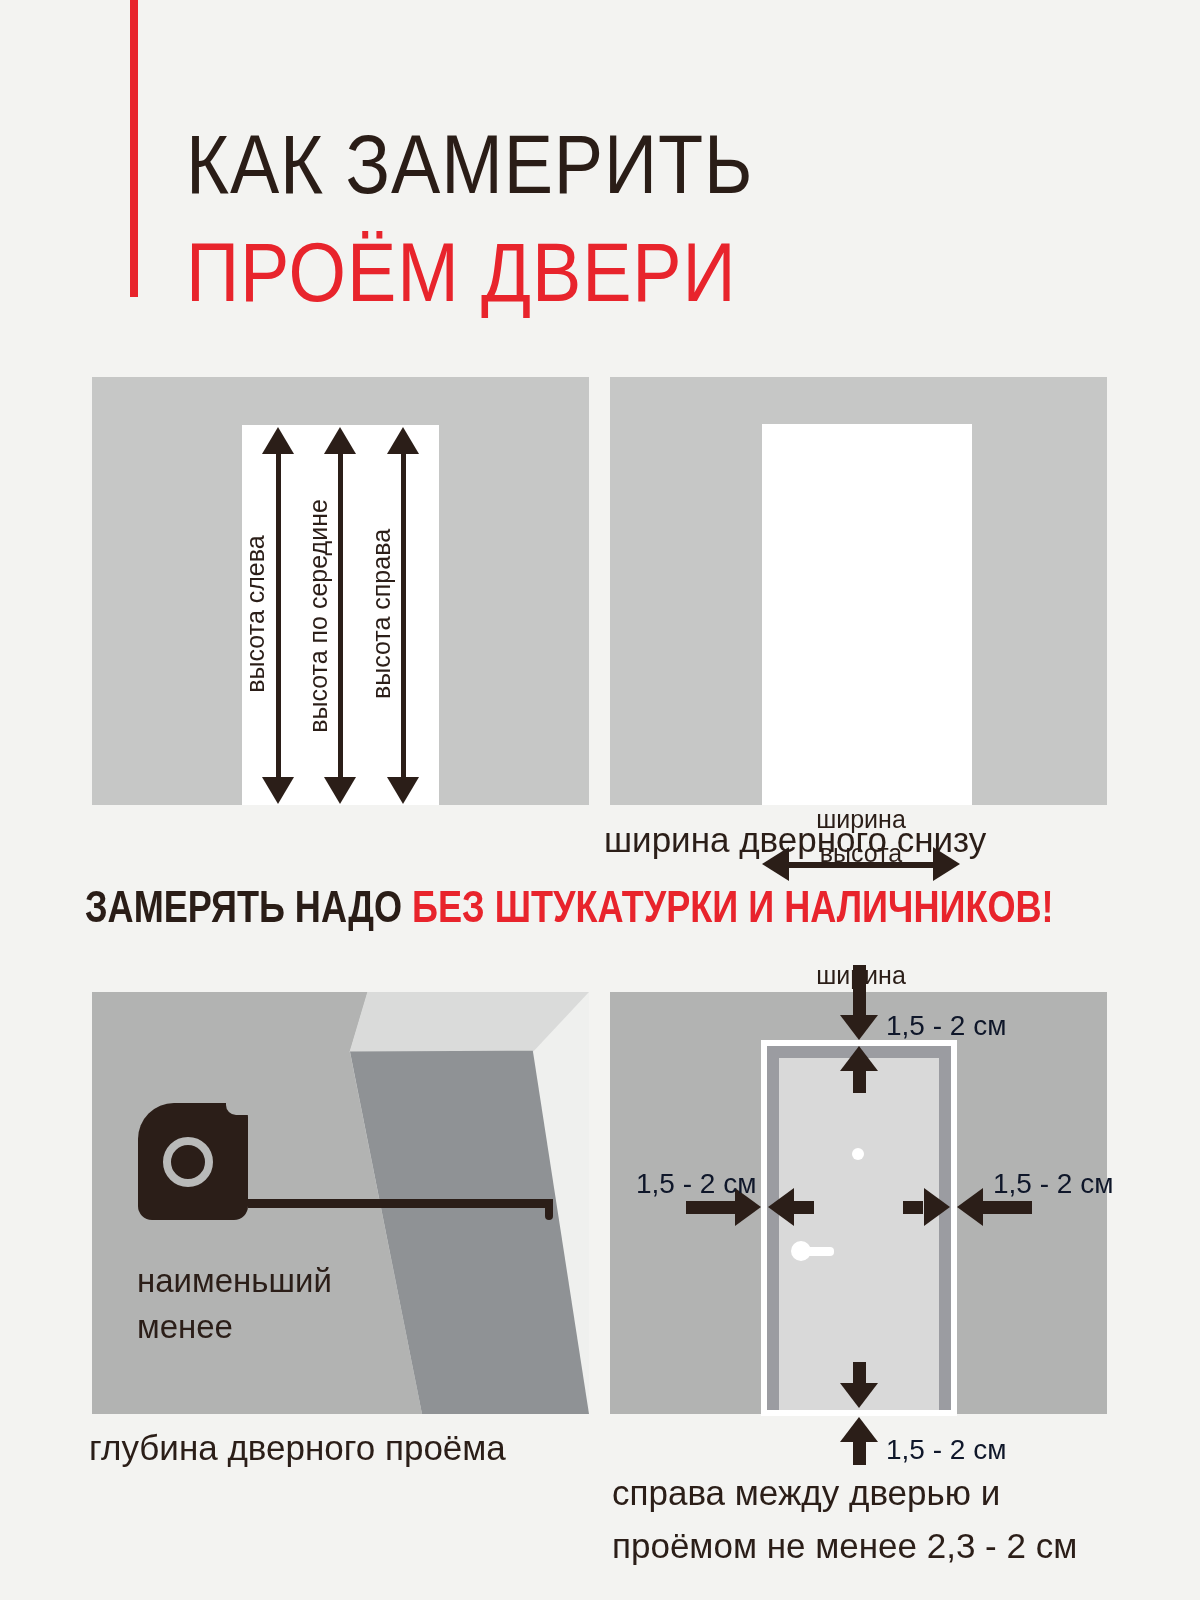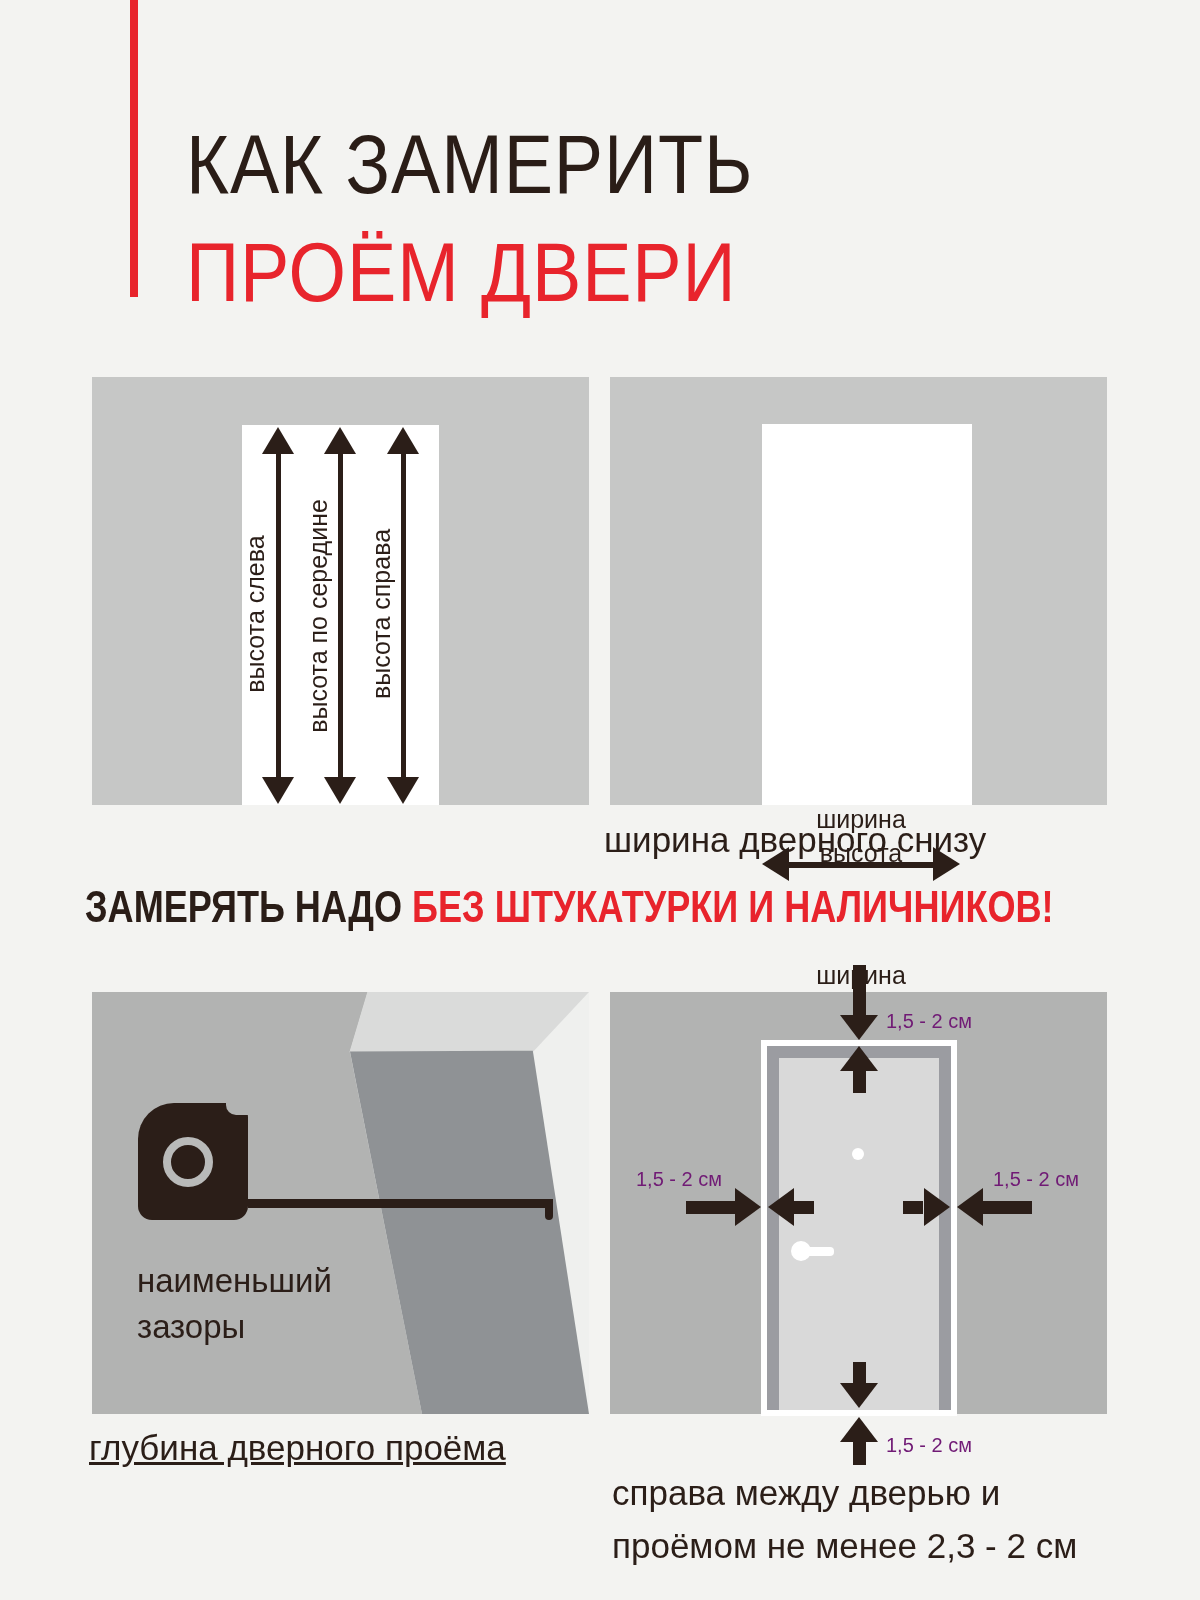--- a/index.html
+++ b/index.html
@@ -75,21 +75,21 @@
   .handle-knob{left:791px; top:1241px; width:20px; height:20px; border-radius:50%; background:#ffffff;}
   .handle-bar{left:801px; top:1247px; width:33px; height:9px; border-radius:4px; background:#ffffff;}
 
   .g-rect{background:#2b1e18;}
   .tri{width:0; height:0;}
   .tri.down {border-left:19px solid transparent; border-right:19px solid transparent; border-top:25px solid #2b1e18;}
   .tri.up   {border-left:19px solid transparent; border-right:19px solid transparent; border-bottom:25px solid #2b1e18;}
   .tri.right{border-top:19px solid transparent; border-bottom:19px solid transparent; border-left:26px solid #2b1e18;}
   .tri.left {border-top:19px solid transparent; border-bottom:19px solid transparent; border-right:26px solid #2b1e18;}
 
-  .gap-label{font-size:20px; white-space:nowrap; color:#701a75;}
+  .gap-label{font-size:28px; white-space:nowrap; color:#0f172a;}
   .caption-2line{font-size:35px; line-height:53px; color:#2b1e18; white-space:nowrap;}
 </style>
 </head>
 <body>
 
 <div id="canvas">
 
   <div class="abs red-bar"></div>
   <div class="abs title-line title-1">КАК ЗАМЕРИТЬ</div>
   <div class="abs title-line title-2">ПРОЁМ ДВЕРИ</div>
@@ -155,24 +155,24 @@
     <div class="face front"></div>
 
     <div class="abs tape-body"></div>
     <div class="abs tape-notch"></div>
     <div class="abs tape-ring"></div>
     <div class="abs tape-line"></div>
     <div class="abs tape-hook"></div>
 
     <div class="abs depth-note">
       <div>наименьший</div>
-      <div>зазоры</div>
-    </div>
-  </div>
-  <div class="abs caption" style="left:89px; top:1428px;text-decoration:underline;">глубина дверного проёма</div>
+      <div>менее</div>
+    </div>
+  </div>
+  <div class="abs caption" style="left:89px; top:1428px;">глубина дверного проёма</div>
 
   <div class="abs panel-bot panel-right gaps-bg"></div>
 
   <div class="abs white-strip" style="left:761px; top:1040px; width:196px; height:376px;"></div>
   <div class="abs door-frame">
     <div class="door-leaf"></div>
   </div>
   <div class="abs peephole"></div>
   <div class="abs handle-knob"></div>
   <div class="abs handle-bar"></div>

